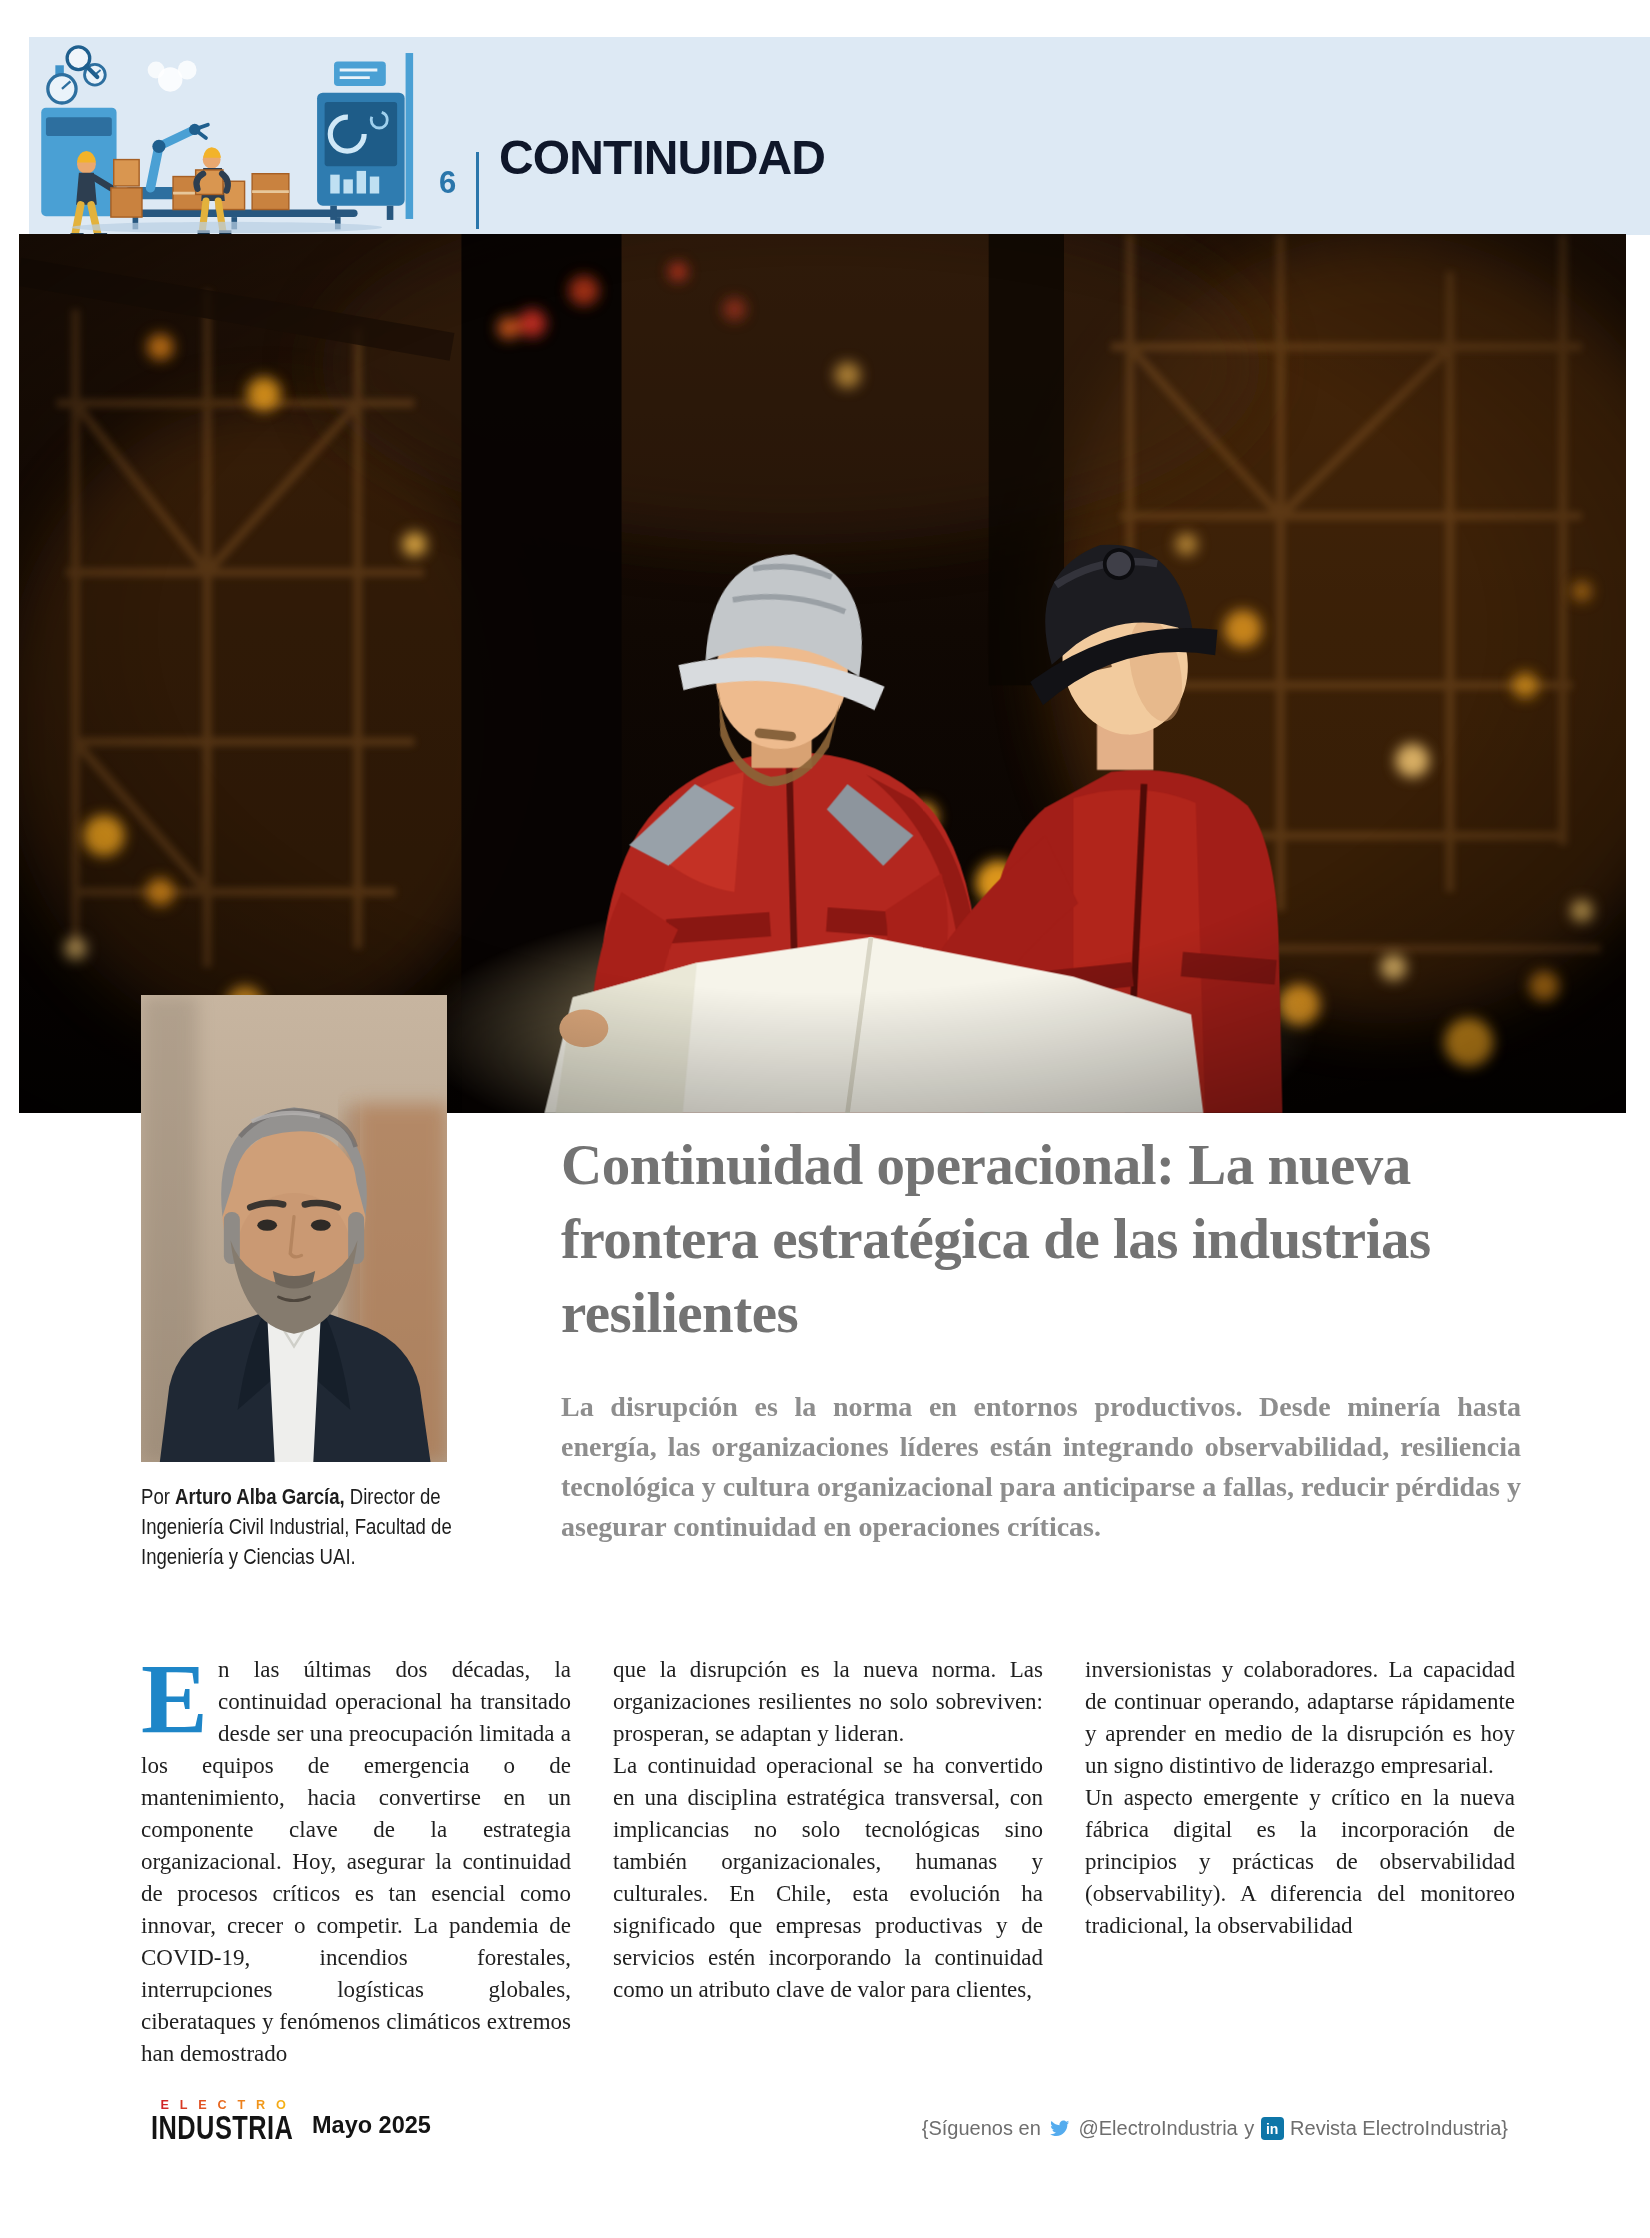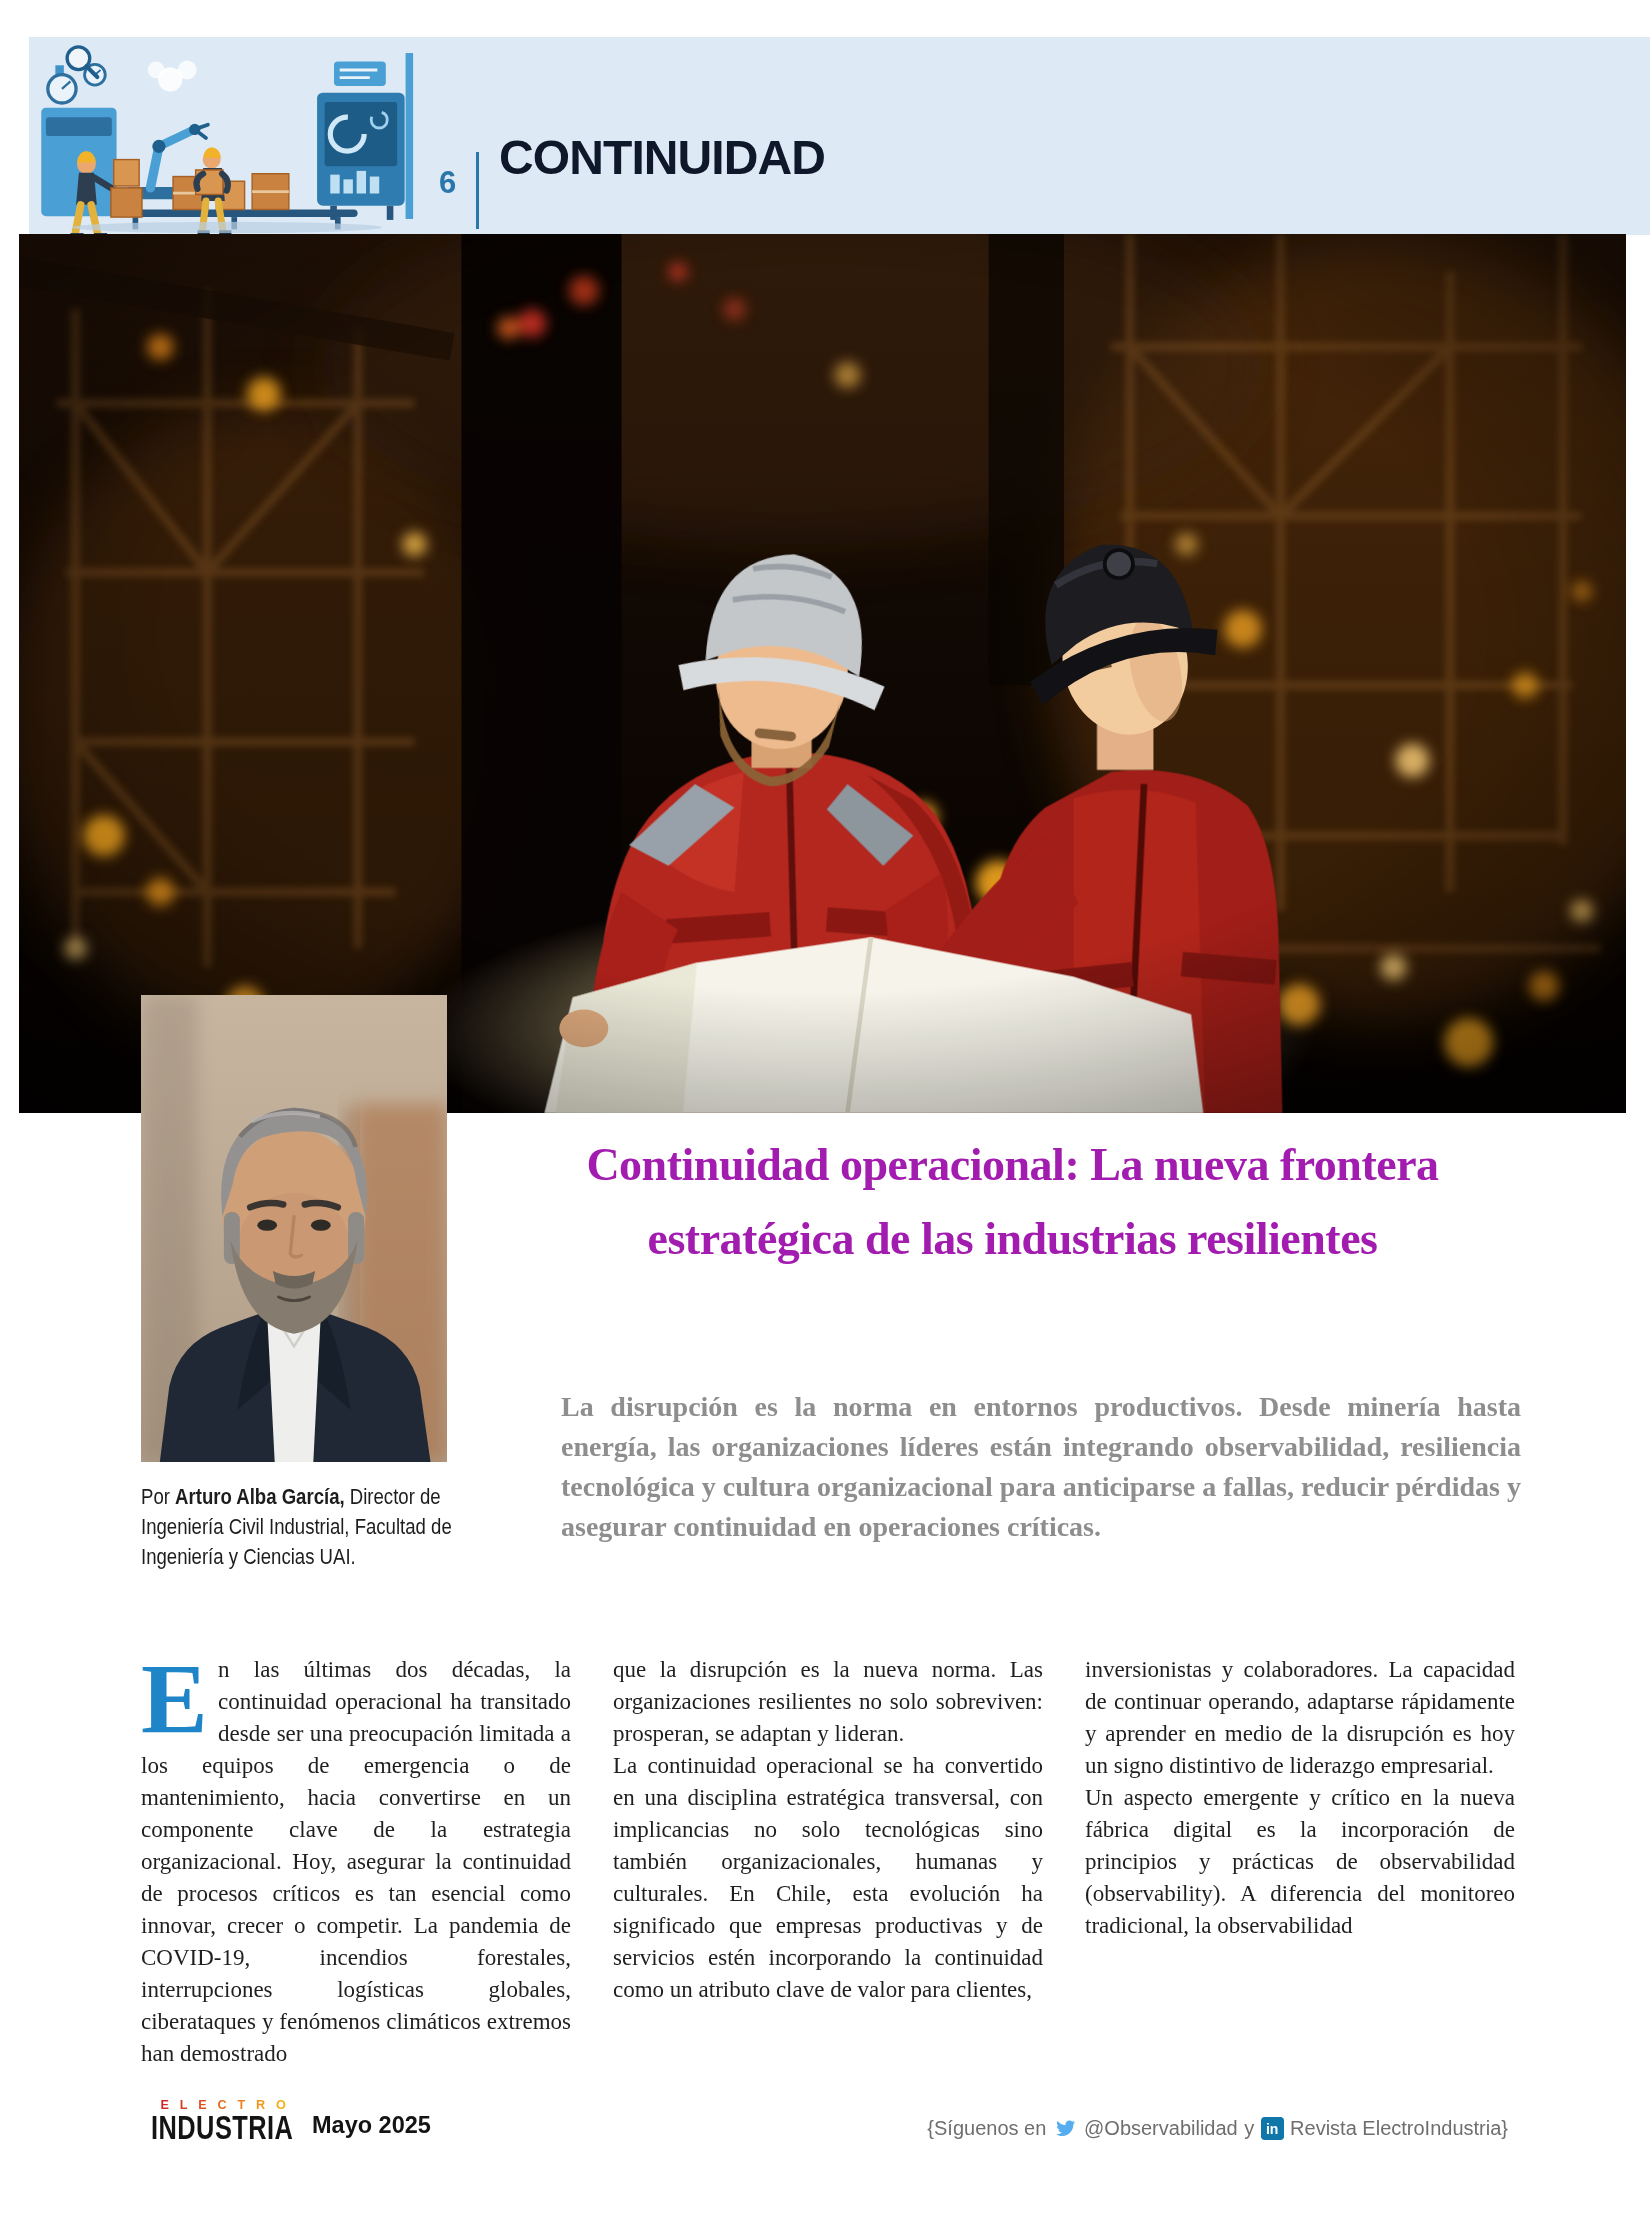--- a/index.html
+++ b/index.html
@@ -17,22 +17,22 @@
 
   
   .hero{position:absolute;left:19px;top:234px;width:1607px;height:879px;}
   .hero svg{display:block;width:100%;height:100%;}
 
   
   .portrait{position:absolute;left:141px;top:995px;width:306px;height:467px;z-index:5;}
   .portrait svg{display:block;width:100%;height:100%;}
 
   
-  .title{position:absolute;left:561px;top:1128px;width:903px;font-weight:700;font-size:46px;
-         line-height:74px;color:#a21caf;letter-spacing:-0.5px;text-align:center;}
+  .title{position:absolute;left:561px;top:1128px;width:903px;font-weight:700;font-size:57px;
+         line-height:74px;color:#737373;letter-spacing:-0.5px;}
   .lead{position:absolute;left:561px;top:1387px;width:960px;font-weight:700;font-size:28px;
         line-height:40px;color:#8e8e8e;text-align:justify;}
 
   
   .byline{position:absolute;left:141px;top:1482px;width:461px;font-family:"Liberation Sans",sans-serif;
           font-size:21.6px;line-height:30px;color:#1d1d1d;transform:scaleX(.86);transform-origin:left top;}
   .byline div{white-space:nowrap;}
   .byline b{font-weight:700;}
 
   
@@ -343,20 +343,20 @@
   </div>
   <div class="footer-date">Mayo 2025</div>
 
   <div class="footer-social">
     <span>{Síguenos en</span>
     <span class="tw-icon">
       <svg width="24.5" height="21" viewBox="0 0 24 24">
           <path fill="#55acee" d="M23.44 4.83c-.8.37-1.66.62-2.56.73.92-.55 1.63-1.43 1.96-2.47-.86.51-1.82.88-2.83 1.08C19.19 3.29 18.02 2.75 16.73 2.75c-2.48 0-4.49 2.01-4.49 4.49 0 .35.04.69.11 1.02-3.73-.19-7.04-1.97-9.26-4.69-.39.66-.61 1.43-.61 2.26 0 1.56.79 2.93 2 3.74-.74-.02-1.43-.23-2.03-.56v.06c0 2.17 1.55 3.99 3.6 4.4-.38.1-.77.16-1.18.16-.29 0-.57-.03-.85-.08.57 1.78 2.23 3.08 4.19 3.12-1.54 1.2-3.47 1.92-5.57 1.92-.36 0-.72-.02-1.07-.06 1.99 1.27 4.35 2.01 6.89 2.01 8.26 0 12.79-6.85 12.79-12.79 0-.2 0-.39-.01-.58.88-.63 1.64-1.43 2.2-2.34z"></path>
         </svg>
     </span>
-    <span>@Observabilidad</span>
+    <span>@ElectroIndustria</span>
     <span>y</span>
     <span class="li-icon">in</span>
     <span>Revista ElectroIndustria}</span>
   </div>
 
 </div>
 
 
 </body></html>

